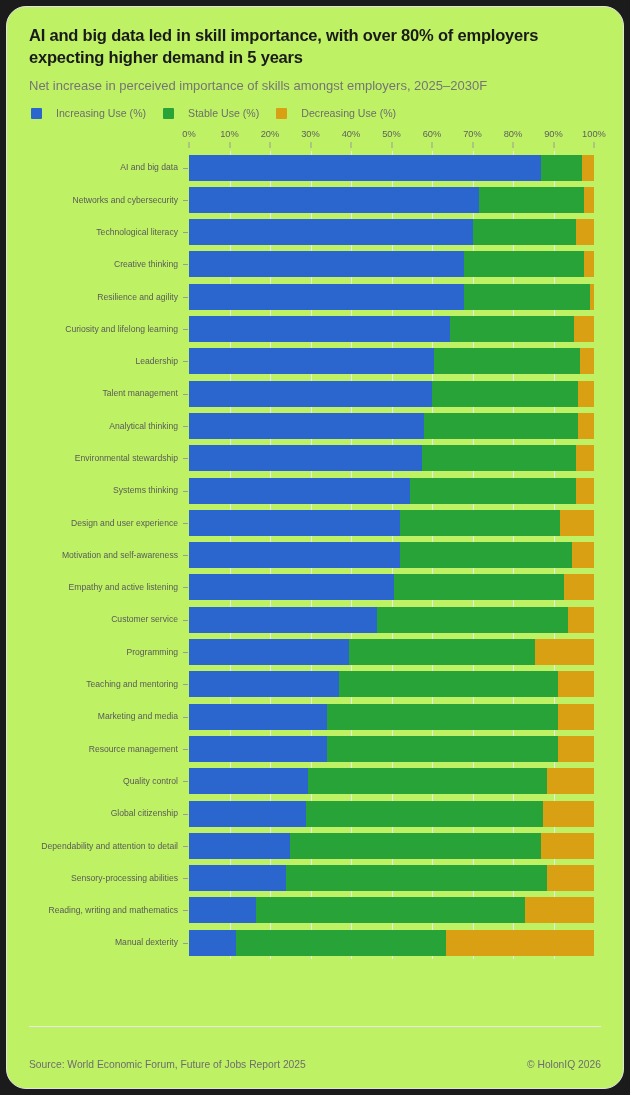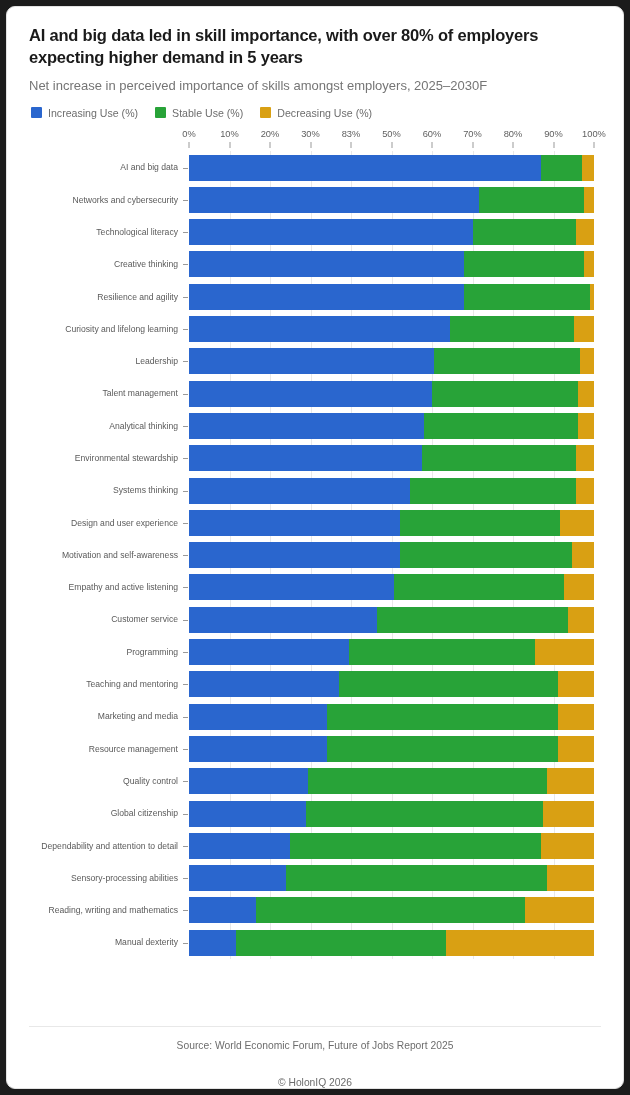--- a/index.html
+++ b/index.html
@@ -9,22 +9,22 @@
     font-family: "Liberation Sans", sans-serif;
   }
   #page {
     width: 630px; height: 1095px;
     background: #1b1b1b;
     padding: 6px;
     position: relative;
   }
   #card {
     width: 618px; height: 1083px;
-    background: #ffffff;
-    border-radius: 9px;
+    background: #bef264;
+    border-radius: 20px;
     border: 1px solid #e2e2e2;
     overflow: hidden;
     position: relative;
     display: flex;
     flex-direction: column;
   }
   
   .header { padding: 18px 22px 0 22px; }
   .chart-title {
     font-size: 16.5px;
@@ -35,21 +35,21 @@
     margin: 0 0 9px 0;
     max-width: 580px;
   }
   .chart-subtitle {
     font-size: 13px;
     color: #757575;
     margin: 0 0 13px 0;
     line-height: 1.3;
   }
   .legend { display: flex; align-items: center; gap: 17px; margin: 0 0 4px 2px; }
-  .legend-item { display: flex; align-items: flex-start; gap: 6px; }
+  .legend-item { display: flex; align-items: center; gap: 14px; }
   .legend-swatch { width: 11px; height: 11px; border-radius: 1px; flex: 0 0 auto; }
   .legend-label { font-size: 10.6px; color: #6d6d6d; white-space: nowrap; }
 
   
   .plot-wrap { position: relative; flex: 1 1 auto; padding: 6px 22px 0 22px; }
   .axis-row {
     position: relative;
     height: 22px;
     margin-left: 160px;
     margin-right: 7px;
@@ -123,21 +123,20 @@
 
   
   .footer {
     border-top: 1px solid #e8e8e8;
     margin: 10px 22px 0 22px;
     padding: 13px 0 0 0;
     display: flex;
     justify-content: space-between;
     align-items: center;
     height: 62px;
-    flex-direction: column;
   }
   .source-text { font-size: 10.3px; color: #6d6d6d; }
   .copyright-text { font-size: 10.3px; color: #6d6d6d; }
 </style>
 </head>
 <body>
 
 <div id="page">
   <div id="card">
 
@@ -163,21 +162,21 @@
     <div class="plot-wrap">
       <div class="axis-row" id="axis-row">
           <span class="axis-tick-label" style="left: 0%;">0%</span>
           <span class="axis-tick-mark" style="left: 0%;"></span>
           <span class="axis-tick-label" style="left: 10%;">10%</span>
           <span class="axis-tick-mark" style="left: 10%;"></span>
           <span class="axis-tick-label" style="left: 20%;">20%</span>
           <span class="axis-tick-mark" style="left: 20%;"></span>
           <span class="axis-tick-label" style="left: 30%;">30%</span>
           <span class="axis-tick-mark" style="left: 30%;"></span>
-          <span class="axis-tick-label" style="left: 40%;">83%</span>
+          <span class="axis-tick-label" style="left: 40%;">40%</span>
           <span class="axis-tick-mark" style="left: 40%;"></span>
           <span class="axis-tick-label" style="left: 50%;">50%</span>
           <span class="axis-tick-mark" style="left: 50%;"></span>
           <span class="axis-tick-label" style="left: 60%;">60%</span>
           <span class="axis-tick-mark" style="left: 60%;"></span>
           <span class="axis-tick-label" style="left: 70%;">70%</span>
           <span class="axis-tick-mark" style="left: 70%;"></span>
           <span class="axis-tick-label" style="left: 80%;">80%</span>
           <span class="axis-tick-mark" style="left: 80%;"></span>
           <span class="axis-tick-label" style="left: 90%;">90%</span>

